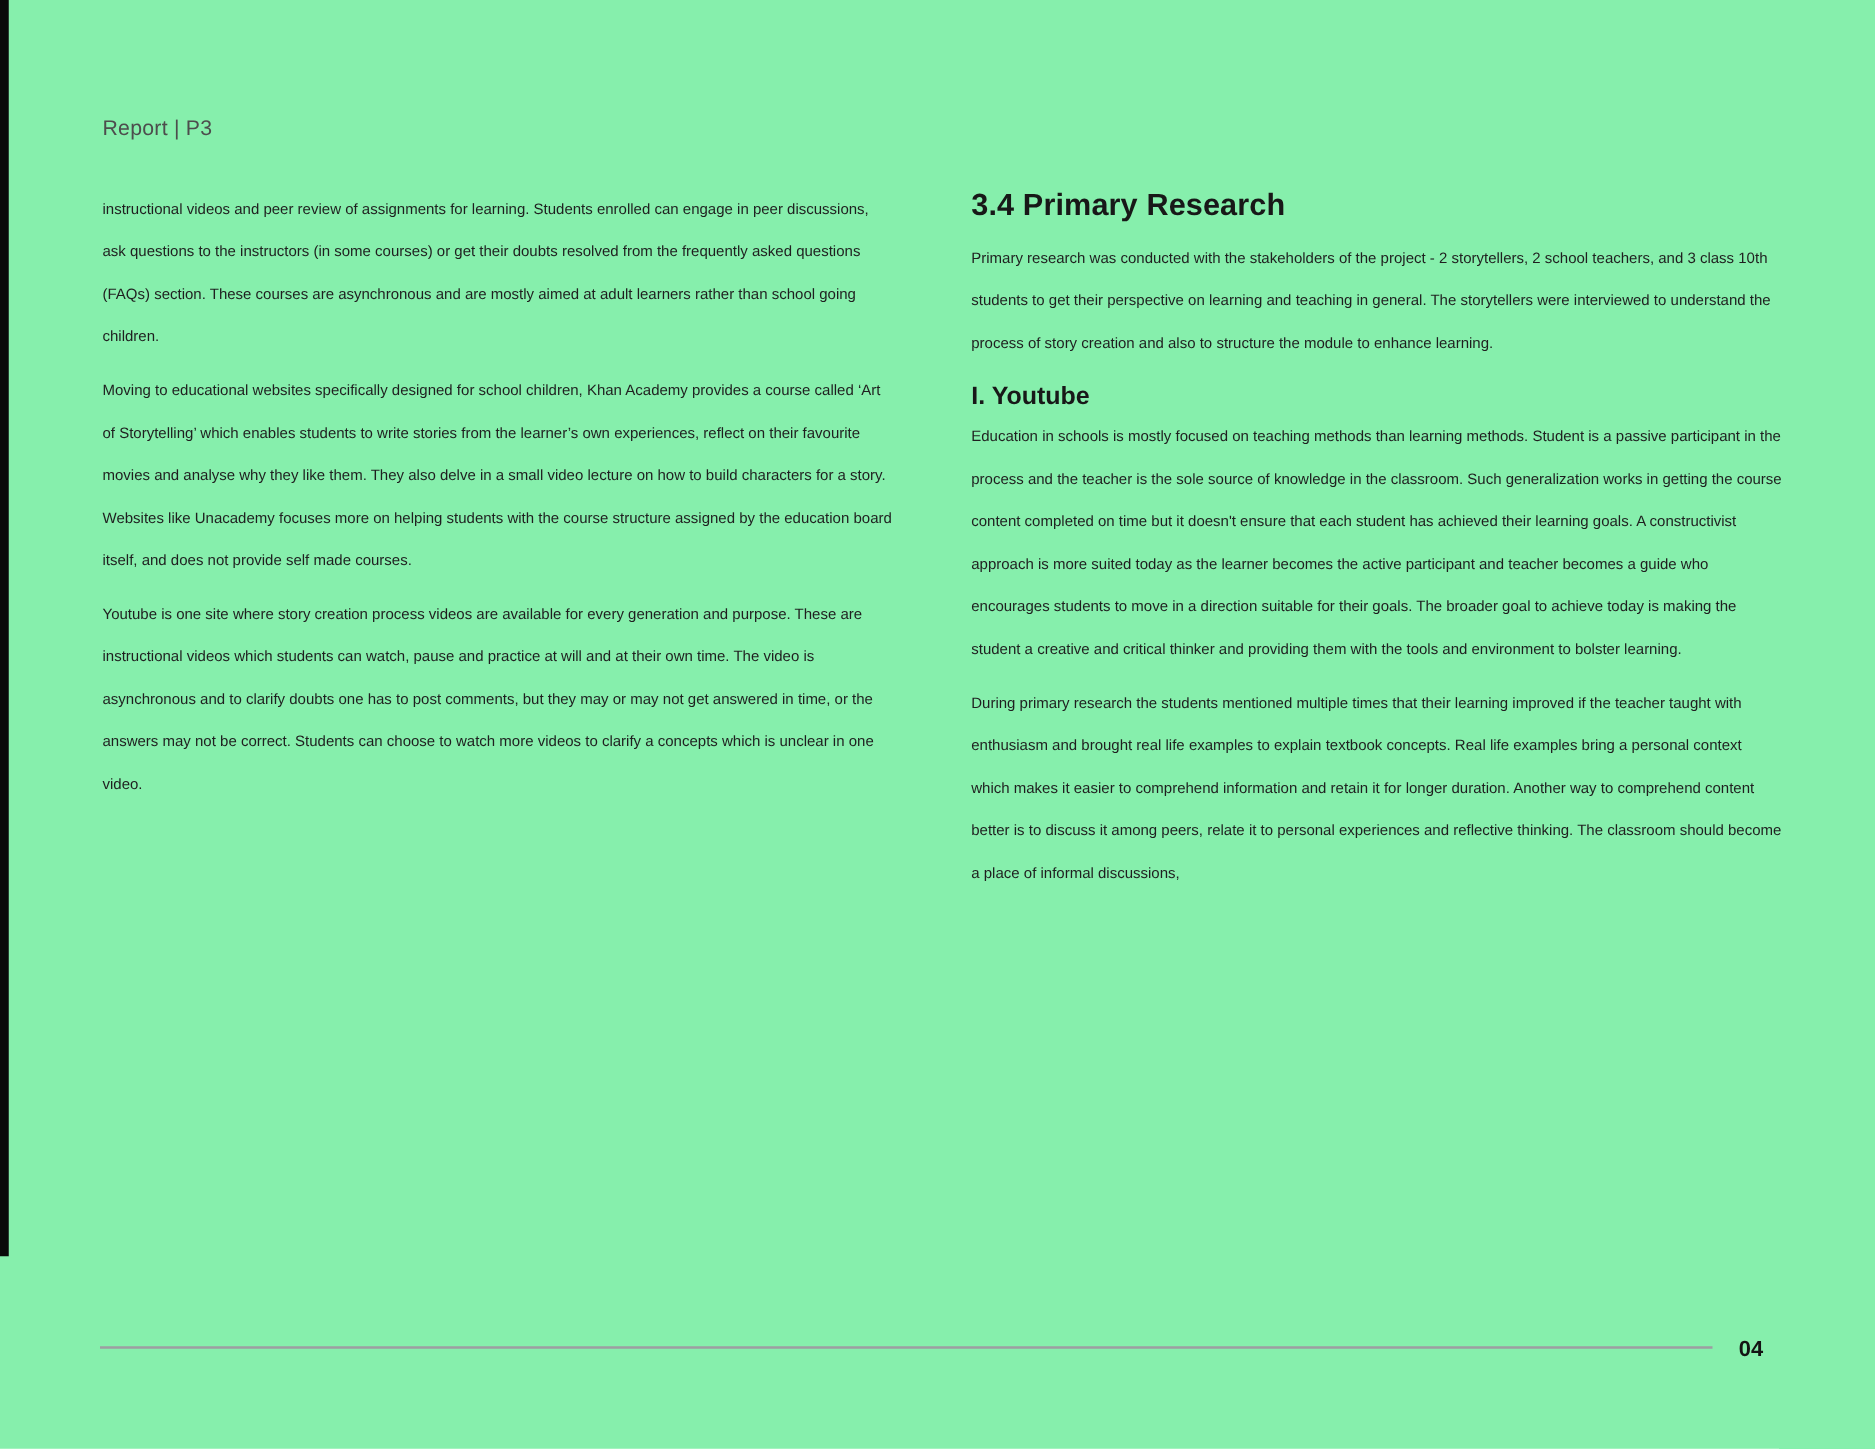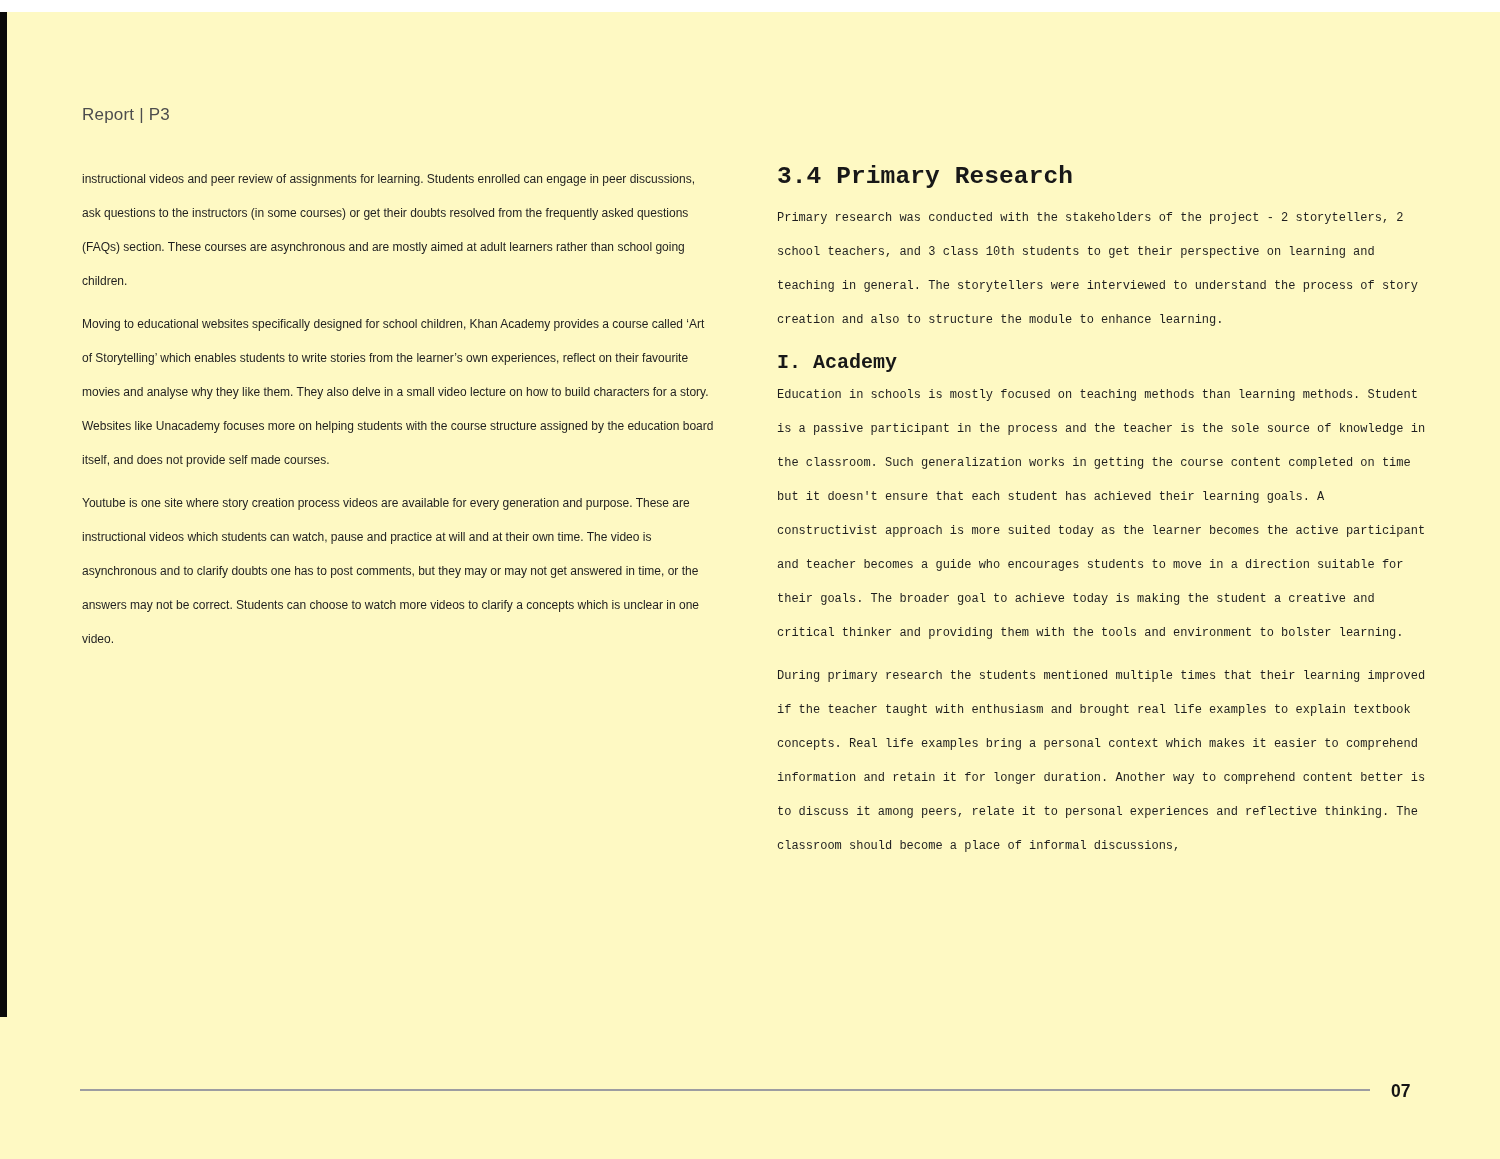--- a/index.html
+++ b/index.html
@@ -3,40 +3,40 @@
 <meta charset="utf-8">
 <style>
   * { margin: 0; padding: 0; box-sizing: border-box; }
   html, body { width: 1500px; height: 1159px; background: #ffffff; }
   body {
     font-family: "Liberation Sans", "DejaVu Sans", sans-serif;
     color: #1f1f1f;
     position: relative;
     overflow: hidden;
   }
-  .page { position: absolute; inset: 0; background: #fef9c3; margin-top: 12px; }
+  .page { position: absolute; inset: 0; background: #86efac; }
 
   .edge-strip {
     position: absolute;
     left: 0; top: 0;
     width: 7px; height: 1005px;
     background: #0a0a0a;
   }
 
   .doc-header {
     position: absolute;
     left: 82px; top: 93px;
     font-size: 17px;
     color: #4d4d4d;
     letter-spacing: 0.2px;
   }
 
   .col { position: absolute; top: 150px; }
   .col-left  { left: 82px;  width: 634px; }
-  .col-right { left: 777px; width: 650px; font-family: Liberation Mono, monospace; }
+  .col-right { left: 777px; width: 650px; }
 
   .body-par {
     font-size: 12px;
     line-height: 34px;
     color: #1f1f1f;
     margin-bottom: 9px;
     text-align: left;
   }
 
   .section-title {
@@ -83,22 +83,22 @@
 
   <div class="col col-left">
     <p class="body-par">instructional videos and peer review of assignments for learning. Students enrolled can engage in peer discussions, ask questions to the instructors (in some courses) or get their doubts resolved from the frequently asked questions (FAQs) section. These courses are asynchronous and are mostly aimed at adult learners rather than school going children.</p>
     <p class="body-par">Moving to educational websites specifically designed for school children, Khan Academy provides a course called ‘Art of Storytelling’ which enables students to write stories from the learner’s own experiences, reflect on their favourite movies and analyse why they like them. They also delve in a small video lecture on how to build characters for a story. Websites like Unacademy focuses more on helping students with the course structure assigned by the education board itself, and does not provide self made courses.</p>
     <p class="body-par">Youtube is one site where story creation process videos are available for every generation and purpose. These are instructional videos which students can watch, pause and practice at will and at their own time. The video is asynchronous and to clarify doubts one has to post comments, but they may or may not get answered in time, or the answers may not be correct. Students can choose to watch more videos to clarify a concepts which is unclear in one video.</p>
   </div>
 
   <div class="col col-right">
     <h2 class="section-title">3.4 Primary Research</h2>
     <p class="body-par">Primary research was conducted with the stakeholders of the project - 2 storytellers, 2 school teachers, and 3 class 10th students to get their perspective on learning and teaching in general. The storytellers were interviewed to understand the process of story creation and also to structure the module to enhance learning.</p>
-    <h3 class="subsection-title">I. Academy</h3>
+    <h3 class="subsection-title">I. Youtube</h3>
     <p class="body-par">Education in schools is mostly focused on teaching methods than learning methods. Student is a passive participant in the process and the teacher is the sole source of knowledge in the classroom. Such generalization works in getting the course content completed on time but it doesn't ensure that each student has achieved their learning goals. A constructivist approach is more suited today as the learner becomes the active participant and teacher becomes a guide who encourages students to move in a direction suitable for their goals. The broader goal to achieve today is making the student a creative and critical thinker and providing them with the tools and environment to bolster learning.</p>
     <p class="body-par">During primary research the students mentioned multiple times that their learning improved if the teacher taught with enthusiasm and brought real life examples to explain textbook concepts. Real life examples bring a personal context which makes it easier to comprehend information and retain it for longer duration. Another way to comprehend content better is to discuss it among peers, relate it to personal experiences and reflective thinking. The classroom should become a place of informal discussions,</p>
   </div>
 
   <div class="footer-rule"></div>
 
-  <div class="page-number">07</div>
+  <div class="page-number">04</div>
 
 </div>
 
 </body></html>

